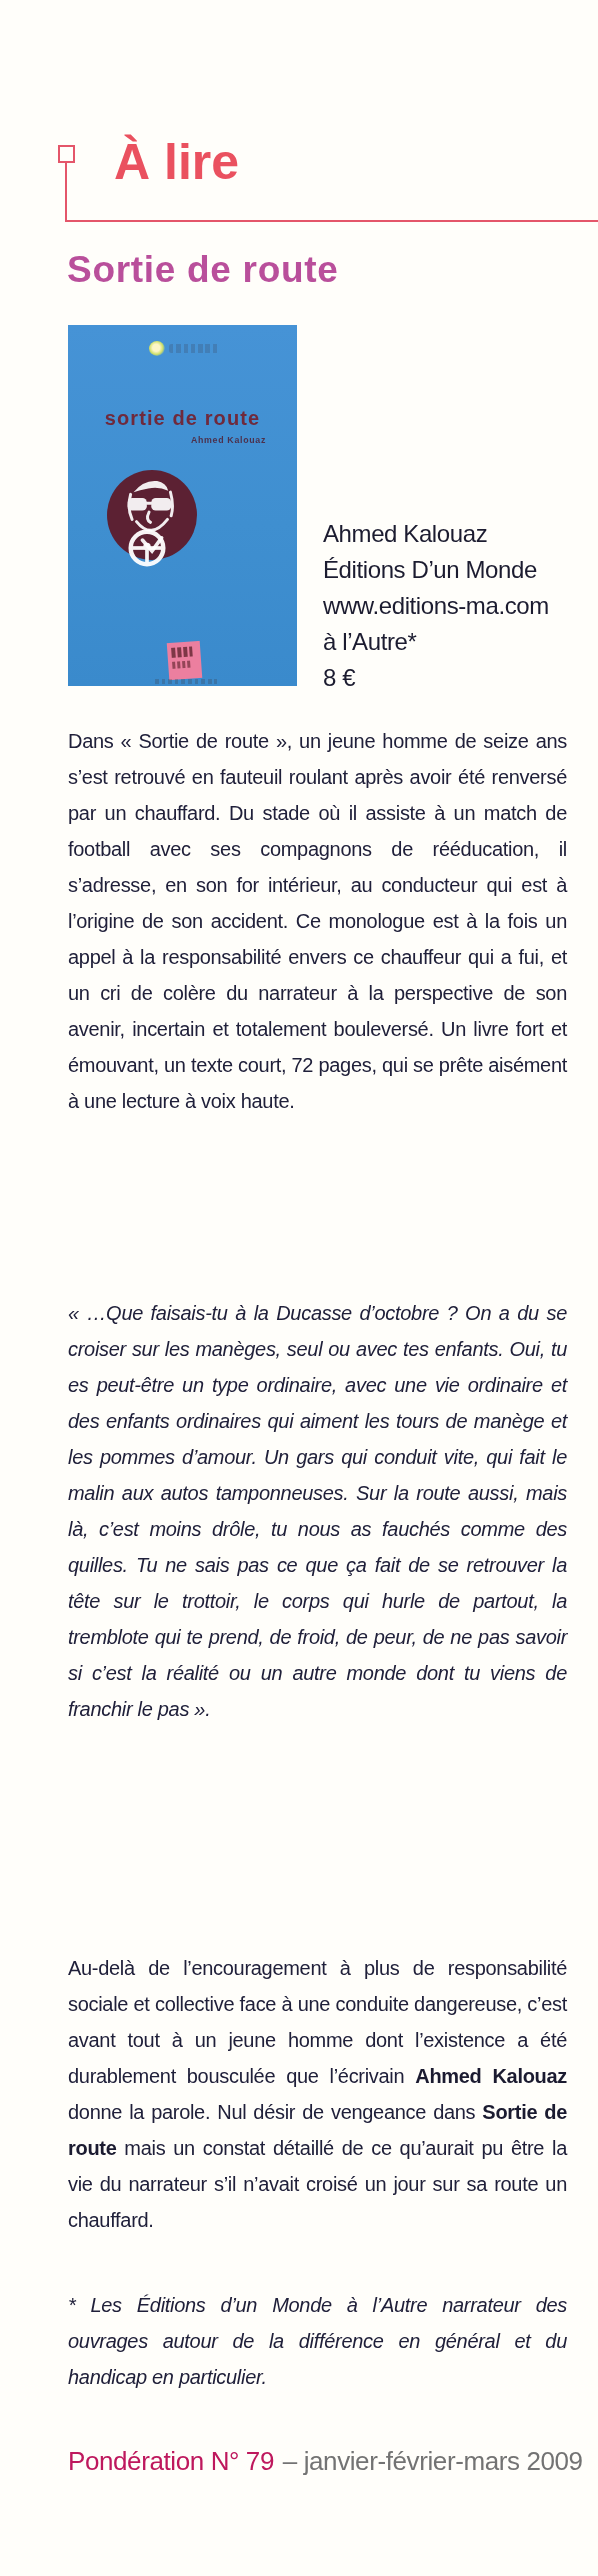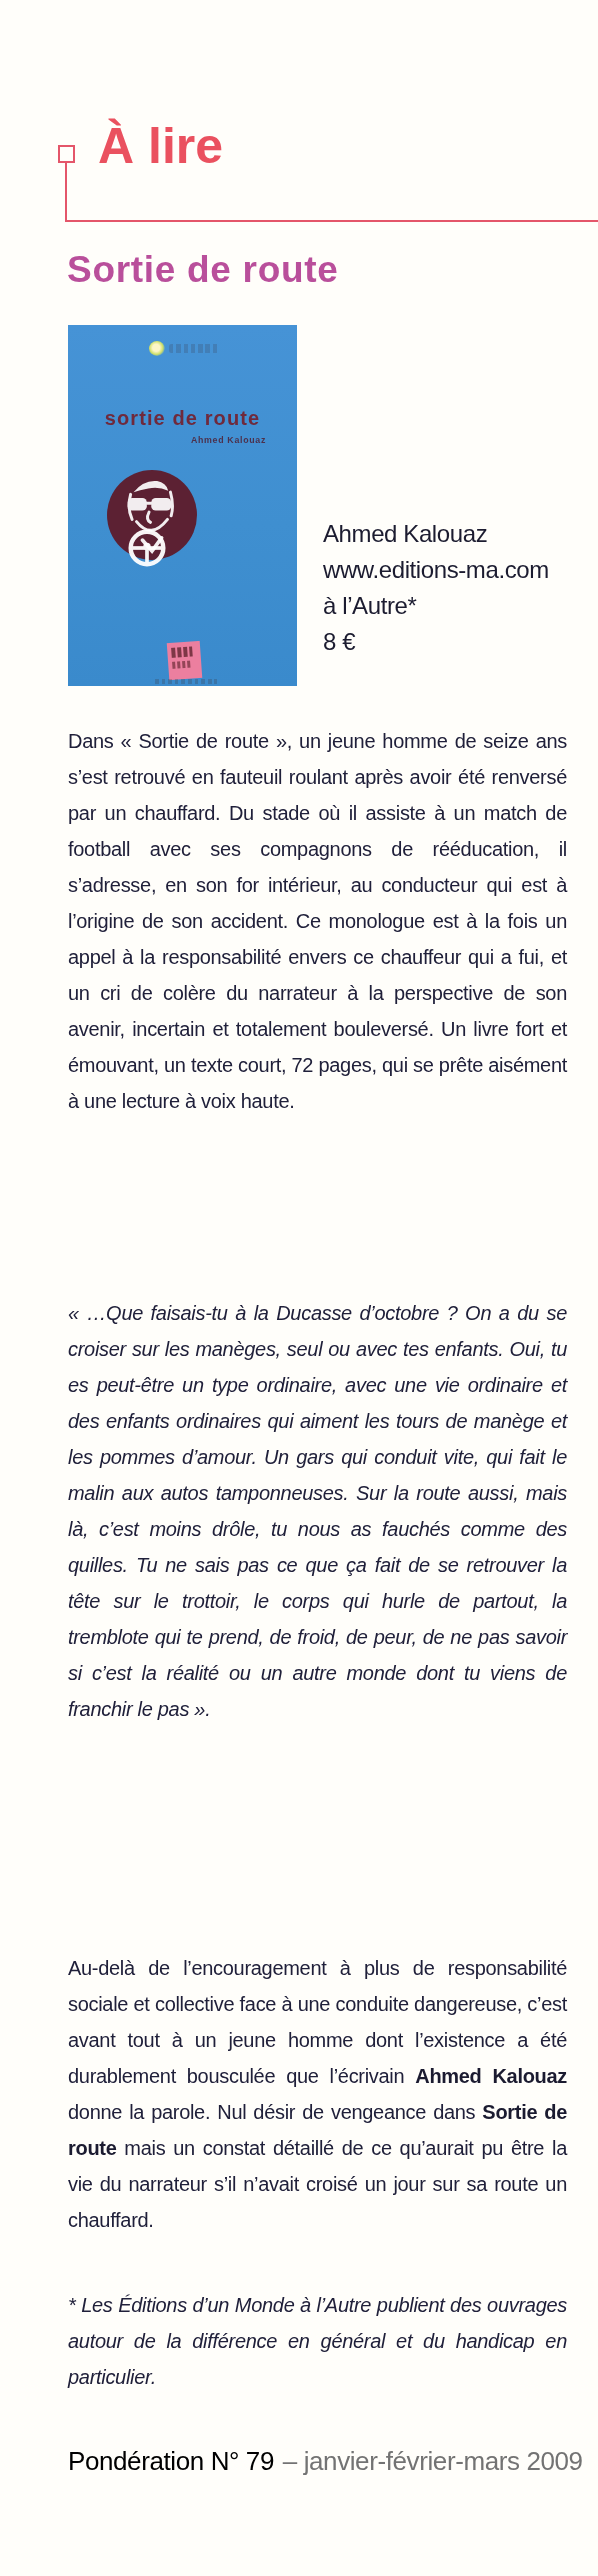--- a/index.html
+++ b/index.html
@@ -14,21 +14,21 @@
   
   .bullet{
     position:absolute;left:58px;top:145px;
     width:12.5px;height:14px;
     border:2.2px solid #e4566a;
     background:transparent;
   }
   .vline{position:absolute;left:65px;top:162px;width:2.2px;height:59px;background:#e4566a;}
   .hline{position:absolute;left:65px;top:220px;width:534px;height:2.2px;background:#e4566a;}
   .section-title{
-    position:absolute;left:98px;top:116px;margin:0;
+    position:absolute;left:98px;top:116px;margin:16px;
     font-size:50px;font-weight:bold;color:#ea515f;
     letter-spacing:0px;line-height:1.2;
   }
   .article-title{
     position:absolute;left:67px;top:248px;margin:0;
     font-size:37px;font-weight:bold;color:#b94f9b;
     letter-spacing:0.7px;line-height:1.2;
     filter:blur(0.2px);
   }
   
@@ -98,21 +98,21 @@
   .p1{top:723px;}
   .quote{top:1295px;font-style:italic;}
   .p3{top:1950px;}
   .p3 strong{font-weight:bold;color:#1b1b30;}
   .footnote{top:2287px;font-style:italic;}
   
   .footer{
     position:absolute;left:68px;top:2446px;
     font-size:26px;letter-spacing:-0.4px;white-space:nowrap;
   }
-  .footer .mag{color:#000000;}
+  .footer .mag{color:#be185d;}
   .footer .issue{color:#737373;margin-left:8.8px;}
 </style>
 </head>
 <body>
 
 <div class="page">
 
   <div class="bullet"></div>
   <div class="vline"></div>
   <div class="hline"></div>
@@ -153,31 +153,32 @@
 
     <div class="stamp">
       <div class="stamp-mark"></div>
       <div class="stamp-mark2"></div>
     </div>
     <div class="cover-bottom-smudge"></div>
   </div>
 
   <div class="meta">
     <div>Ahmed Kalouaz</div>
+    <div>Éditions D’un Monde</div>
     <div>www.editions-ma.com</div>
     <div>à l’Autre*</div>
     <div>8 €</div>
   </div>
 
   <p class="body p1">Dans « Sortie de route », un jeune homme de seize ans s’est retrouvé en fauteuil roulant après avoir été renversé par un chauffard. Du stade où il assiste à un match de football avec ses compagnons de rééducation, il s’adresse, en son for intérieur, au conducteur qui est à l’origine de son accident. Ce monologue est à la fois un appel à la responsabilité envers ce chauffeur qui a fui, et un cri de colère du narrateur à la perspective de son avenir, incertain et totalement bouleversé. Un livre fort et émouvant, un texte court, 72 pages, qui se prête aisément à une lecture à voix haute.</p>
 
   <p class="body quote">« …Que faisais-tu à la Ducasse d’octobre ? On a du se croiser sur les manèges, seul ou avec tes enfants. Oui, tu es peut-être un type ordinaire, avec une vie ordinaire et des enfants ordinaires qui aiment les tours de manège et les pommes d’amour. Un gars qui conduit vite, qui fait le malin aux autos tamponneuses. Sur la route aussi, mais là, c’est moins drôle, tu nous as fauchés comme des quilles. Tu ne sais pas ce que ça fait de se retrouver la tête sur le trottoir, le corps qui hurle de partout, la tremblote qui te prend, de froid, de peur, de ne pas savoir si c’est la réalité ou un autre monde dont tu viens de franchir le pas ».</p>
 
   <p class="body p3"><span>Au-delà de l’encouragement à plus de responsabilité sociale et collective face à une conduite dangereuse, c’est avant tout à un jeune homme dont l’existence a été durablement bousculée que l’écrivain </span><strong>Ahmed Kalouaz</strong><span> donne la parole. Nul désir de vengeance dans </span><strong>Sortie de route</strong><span> mais un constat détaillé de ce qu’aurait pu être la vie du narrateur s’il n’avait croisé un jour sur sa route un chauffard.</span></p>
 
-  <p class="body footnote">* Les Éditions d’un Monde à l’Autre publient des ouvrages autour de la différence en général et du handicap en particulier.</p>
+  <p class="body footnote">* Les Éditions d’un Monde à l’Autre narrateur des ouvrages autour de la différence en général et du handicap en particulier.</p>
 
   <div class="footer">
     <span class="mag">Pondération N° 79</span><span class="issue">– janvier-février-mars 2009</span>
   </div>
 
 </div>
 
 
 </body></html>

